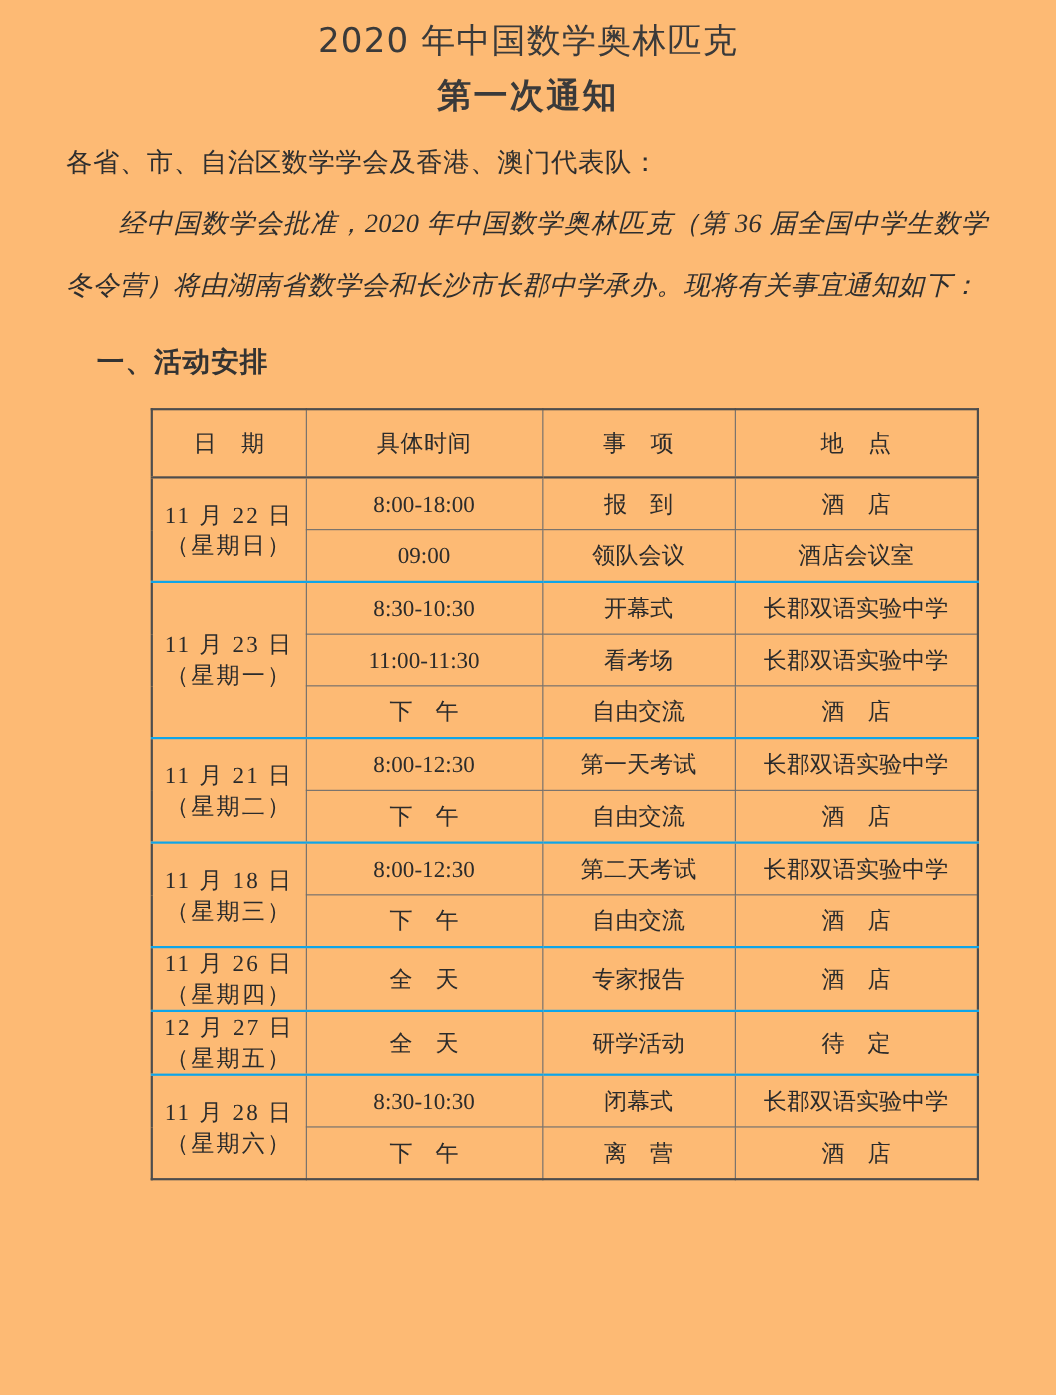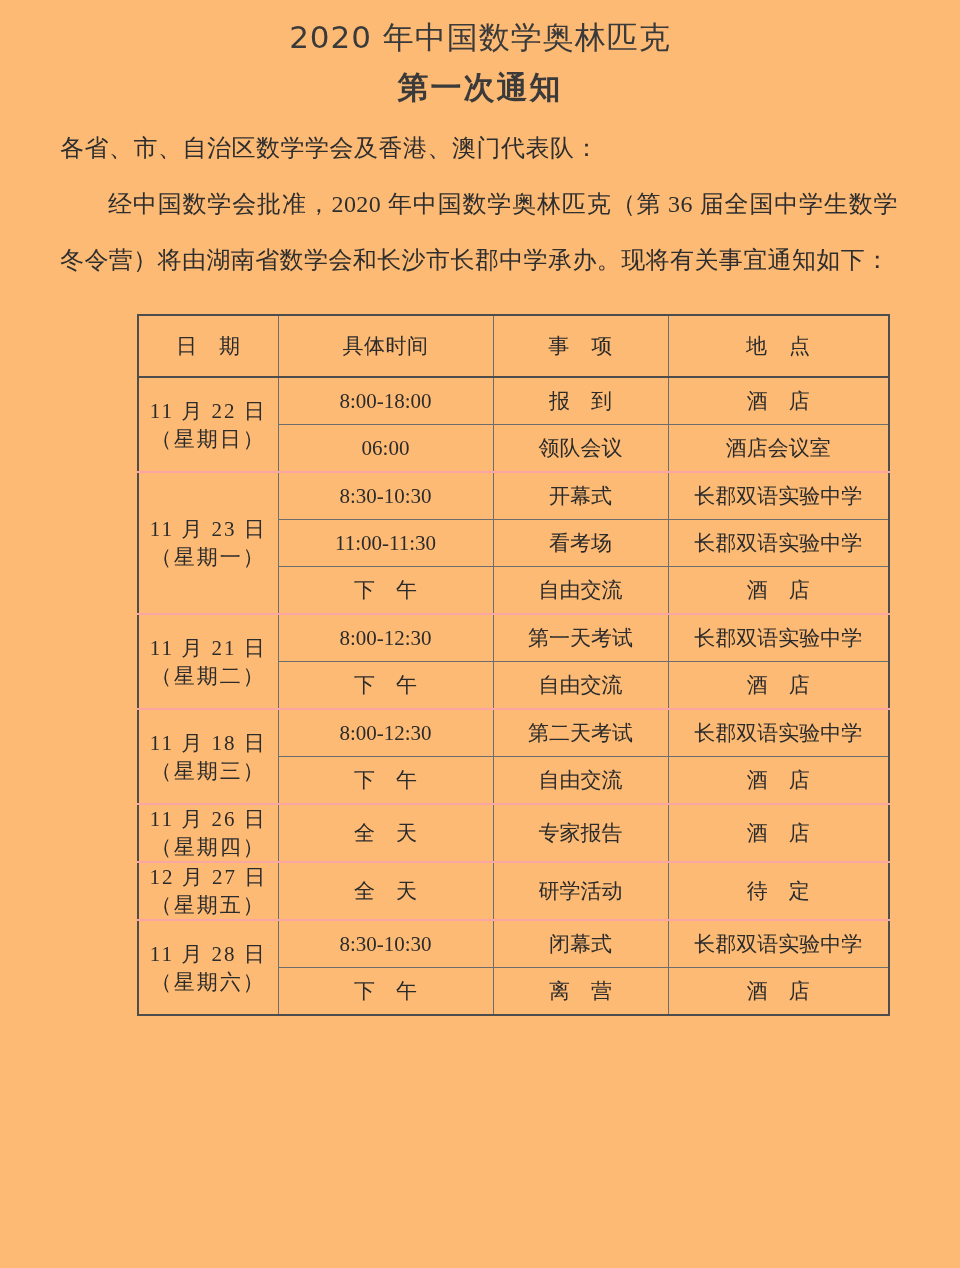--- a/index.html
+++ b/index.html
@@ -56,20 +56,21 @@
   }
   .para {
     font-size: 24px;
     line-height: 56px;
     letter-spacing: 0.4px;
     text-align: justify;
     text-justify: inter-character;
     color: #2e2e2e;
     margin: 0;
     text-indent: 2em;
+    font-style: italic;
   }
 
   
   .section-heading {
     font-family: "DejaVu Sans", "Liberation Sans", sans-serif;
     font-size: 25px;
     font-weight: 700;
     color: #333333;
     margin: 24px 0 0 88px;
     letter-spacing: 1px;
@@ -104,21 +105,21 @@
   }
   table.schedule thead th {
     height: 60px;
     font-weight: 400;
     letter-spacing: 0.5px;
   }
 
   
   tr.group-start > td,
   tr.group-start > th {
-    border-top: 2px solid #fca5a5;
+    border-top: 2px solid #0ea5e9;
     text-align: center;
   }
   table.schedule thead th { border-bottom: 2px solid #4d4d4d; }
   table.schedule { border: 2px solid #4d4d4d; }
 
   td.date-cell {
     line-height: 40px;
     letter-spacing: 2px;
     white-space: normal;
     border-right: 2px solid #5a5a5a;
@@ -142,20 +143,21 @@
   <div class="title-block">
     <div class="title-line l1">2020 年中国数学奥林匹克</div>
     <div class="title-line l3">第一次通知</div>
   </div>
 
   <div class="body-wrap">
     <p class="addressee">各省、市、自治区数学学会及香港、澳门代表队：</p>
     <p class="para">经中国数学会批准，2020 年中国数学奥林匹克（第 36 届全国中学生数学冬令营）将由湖南省数学会和长沙市长郡中学承办。现将有关事宜通知如下：</p>
   </div>
 
+  <div class="section-heading">一、活动安排</div>
 
   <div class="table-wrap">
     <table class="schedule">
       <colgroup>
         <col class="c-date">
           <col class="c-time">
           <col class="c-item">
           <col class="c-place">
       </colgroup>
       <thead>
@@ -170,21 +172,21 @@
           <tr class="group-start">
             <td class="date-cell" rowspan="2">
               <span class="d1">11 月 22 日</span>
               <span class="d2">（星期日）</span>
             </td>
             <td>8:00-18:00</td>
             <td>报　到</td>
             <td>酒　店</td>
           </tr>
           <tr>
-            <td>06:00</td>
+            <td>09:00</td>
             <td>领队会议</td>
             <td>酒店会议室</td>
           </tr>
           <tr class="group-start">
             <td class="date-cell" rowspan="3">
               <span class="d1">11 月 23 日</span>
               <span class="d2">（星期一）</span>
             </td>
             <td>8:30-10:30</td>
             <td>开幕式</td>

